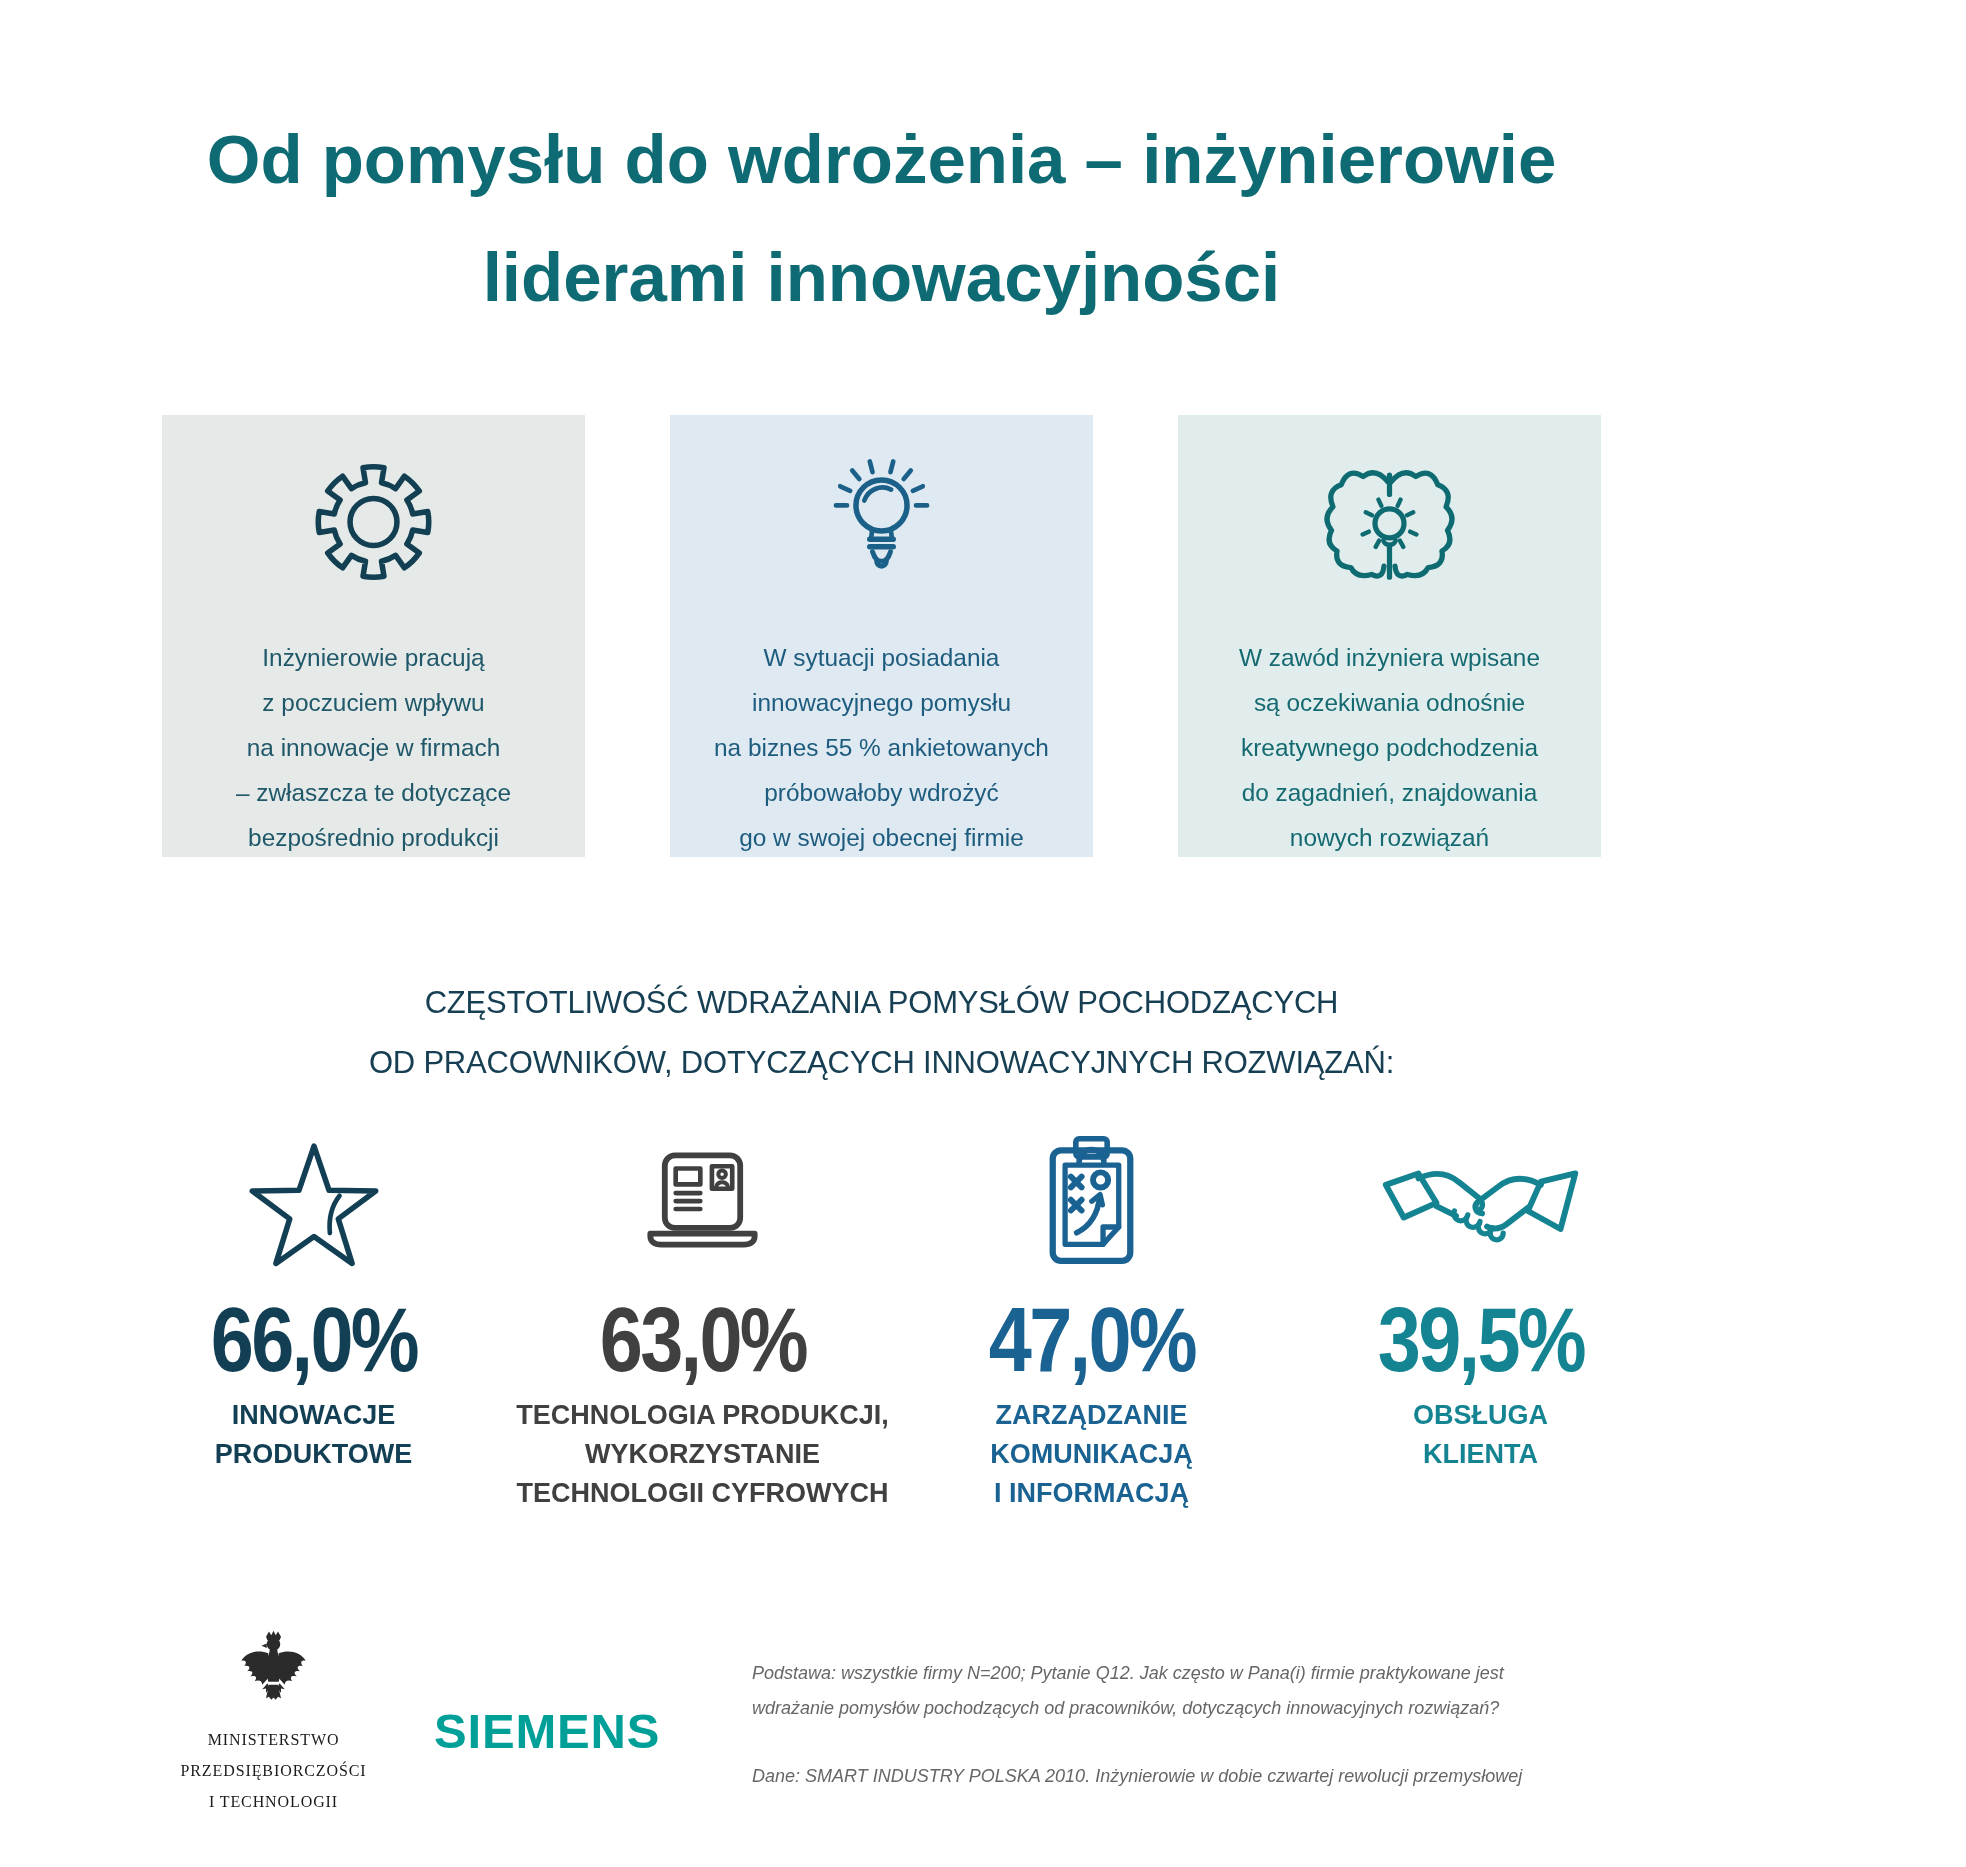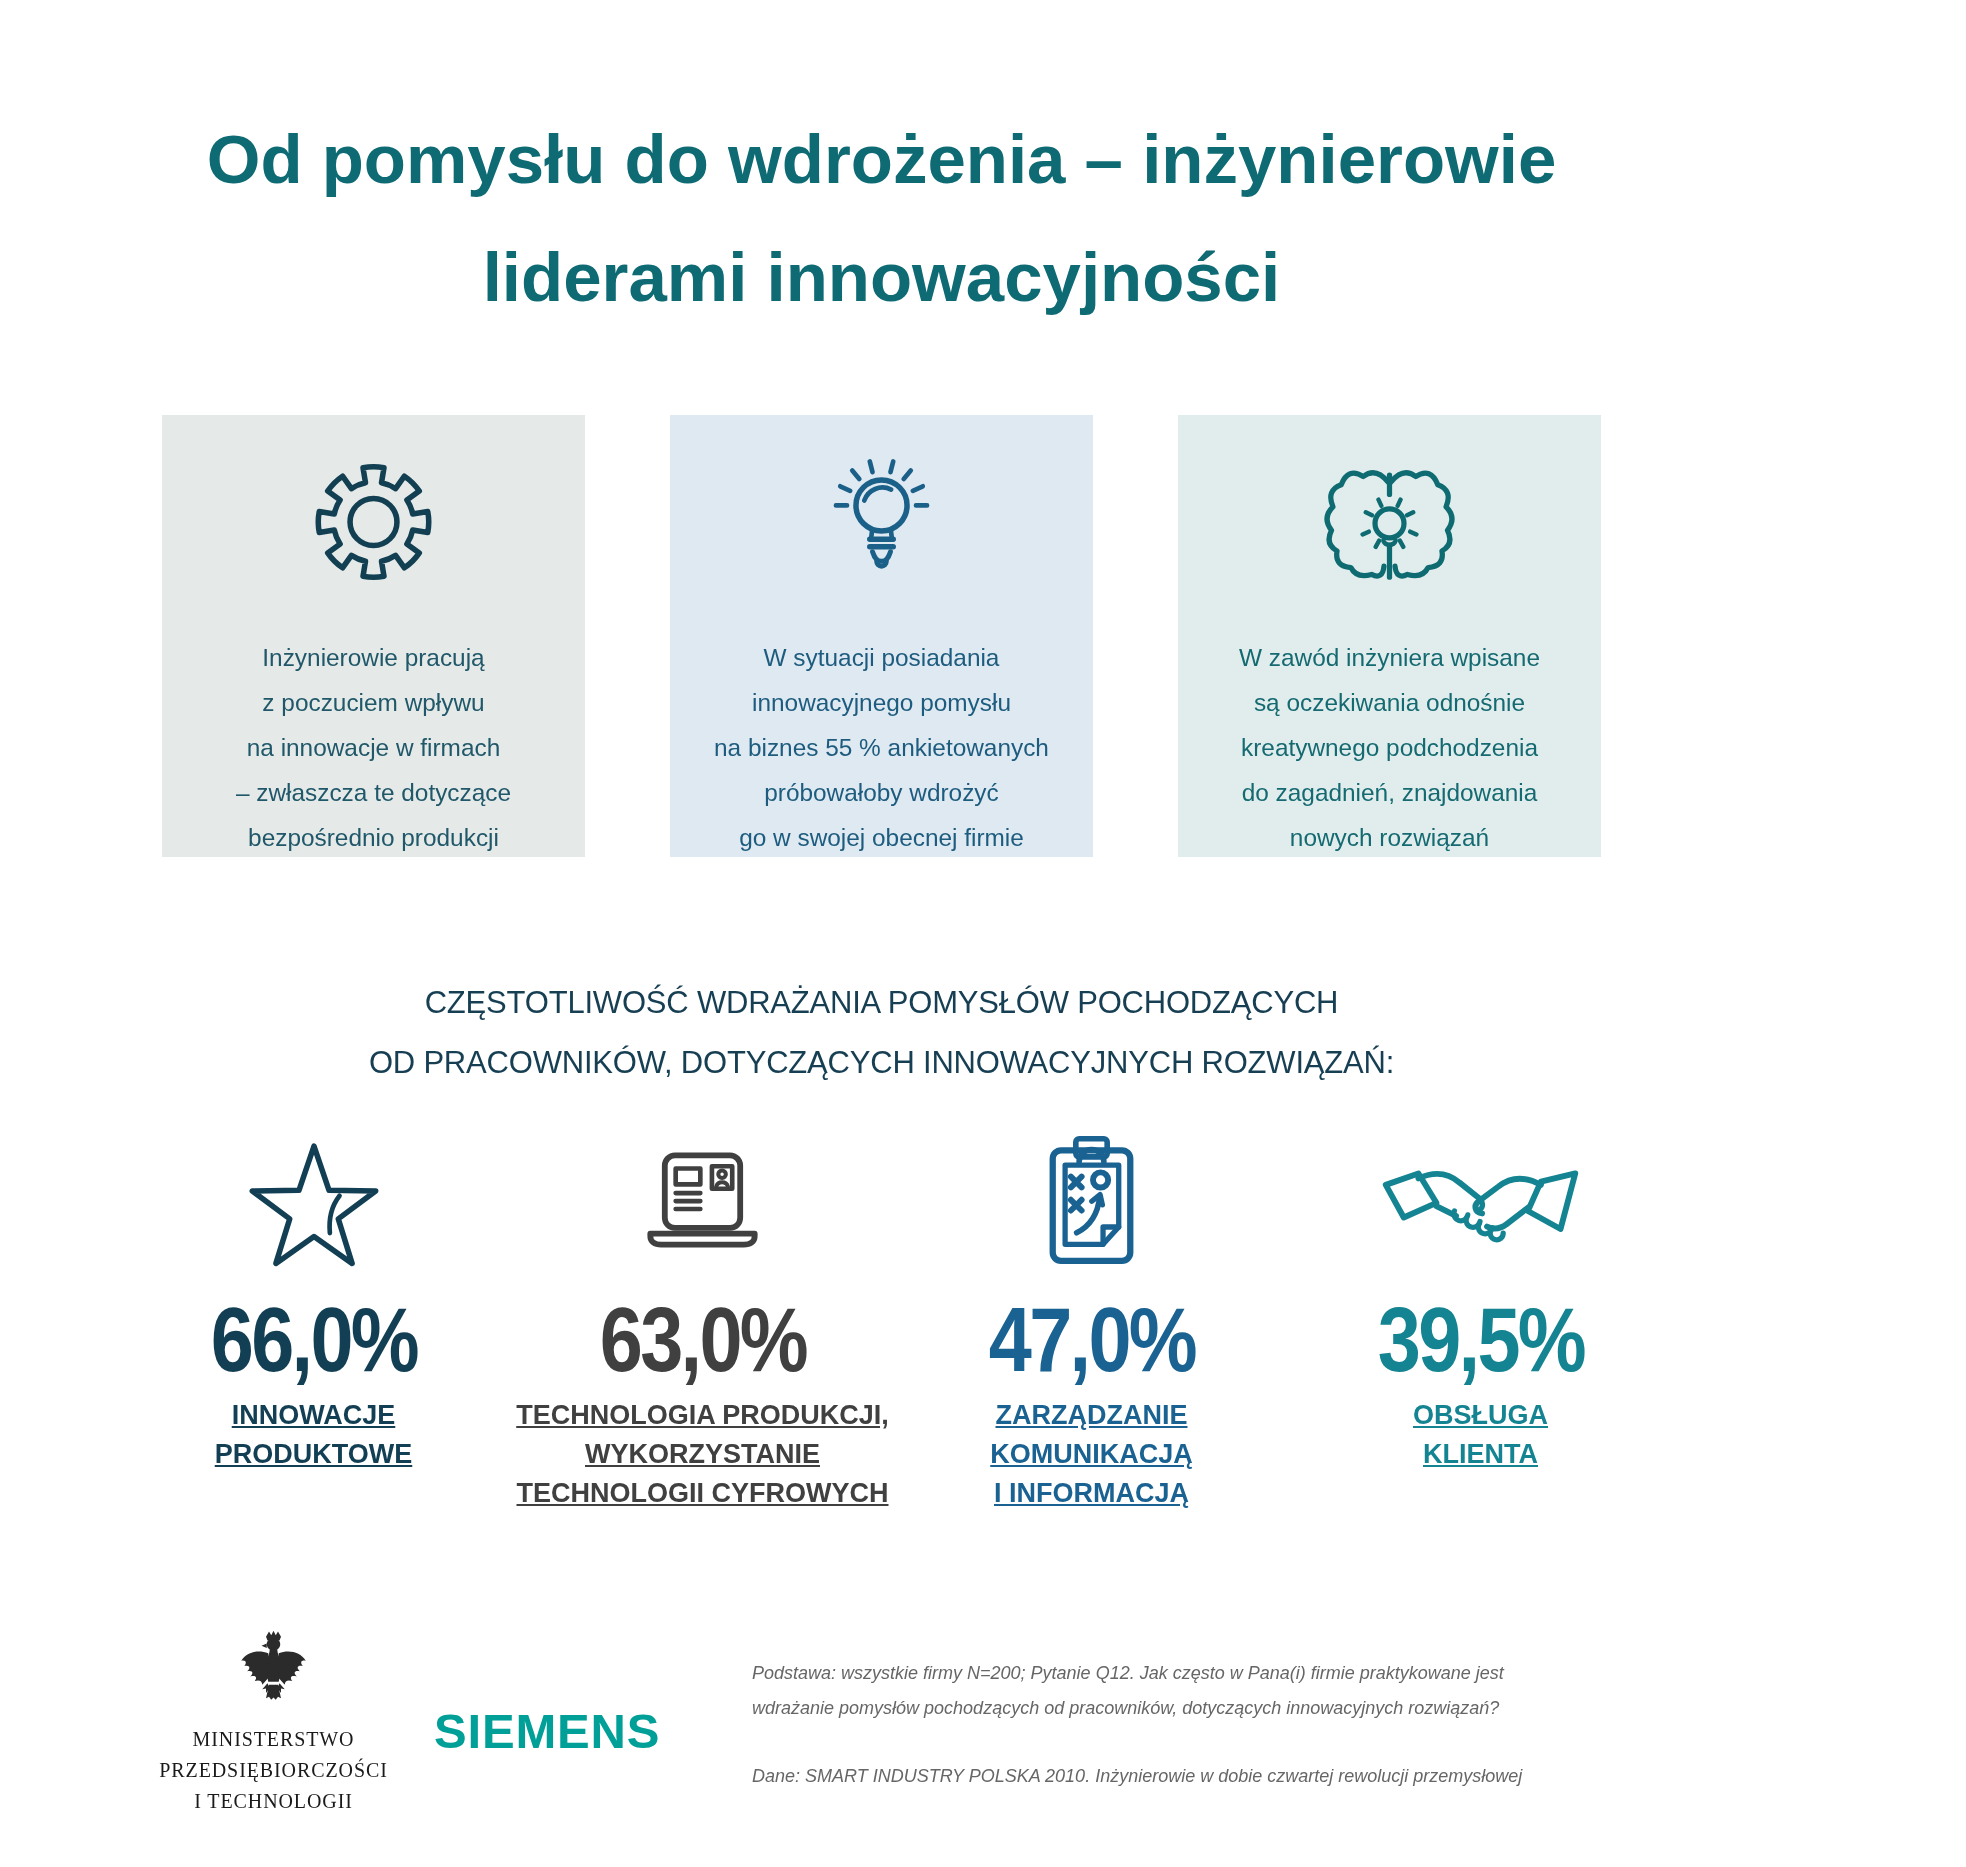--- a/index.html
+++ b/index.html
@@ -11,24 +11,24 @@
   .box{width:423px;height:442px;box-sizing:border-box;padding-top:38px;text-align:center;}
   .box-icon svg{height:138px;width:157px;display:inline-block;}
   .box-text{margin-top:41px;font-size:24.4px;line-height:45px;white-space:pre-line;}
   .section-heading{position:absolute;top:973px;left:0;width:100%;text-align:center;
          font-size:31px;line-height:60px;letter-spacing:-0.2px;white-space:pre-line;}
   .stats{position:absolute;top:1132px;left:0;width:100%;display:flex;justify-content:center;padding-left:31px;box-sizing:border-box;}
   .stat{width:389px;text-align:center;}
   .stat-icon{height:157px;display:flex;align-items:center;justify-content:center;}
   .stat-value{margin-top:6.3px;font-size:90px;font-weight:bold;line-height:90px;letter-spacing:-3.1px;
               display:inline-block;transform:scaleX(0.86);}
-  .stat-label{margin-top:11px;font-size:27px;font-weight:bold;line-height:39px;white-space:pre-line;text-decoration:underline;}
+  .stat-label{margin-top:11px;font-size:27px;font-weight:bold;line-height:39px;white-space:pre-line;}
   .ministry{position:absolute;left:140px;top:1629px;width:267px;text-align:center;}
   .ministry svg{width:75px;height:83px;display:inline-block;}
-  .ministry-name{margin-top:9.4px;font-family:"Liberation Serif",serif;font-size:20px;line-height:31px;
+  .ministry-name{margin-top:9.4px;font-family:"Liberation Serif",serif;font-size:16px;line-height:31px;
                  letter-spacing:0.9px;color:#1a1a1a;white-space:pre-line;}
   .siemens{position:absolute;left:434px;top:1703px;font-size:49px;font-weight:bold;letter-spacing:0.8px;}
   .source{position:absolute;left:752px;top:1656px;width:1132px;font-size:18px;line-height:35px;
           font-style:italic;color:#666666;}
   .source p{margin:0;white-space:pre-line;}
   .source p + p{margin-top:33px;}
   svg{overflow:visible;}
 </style>
 </head>
 <body>

